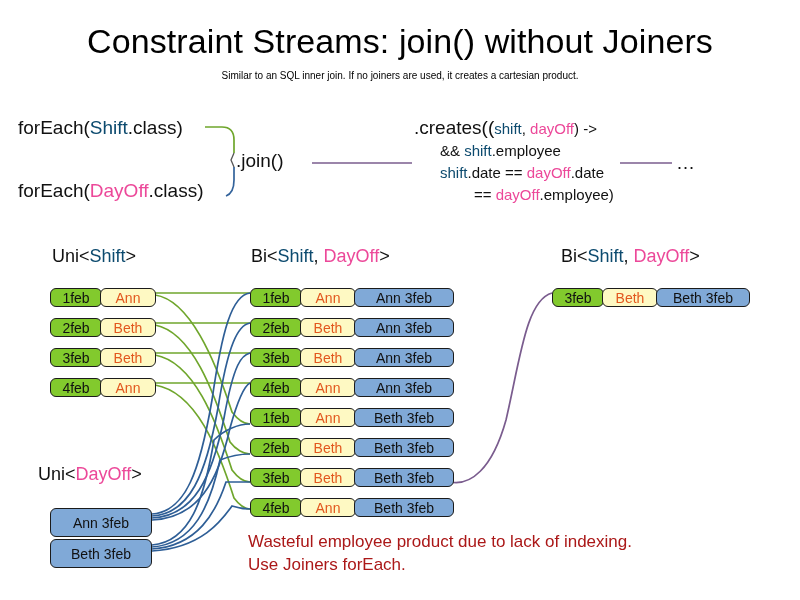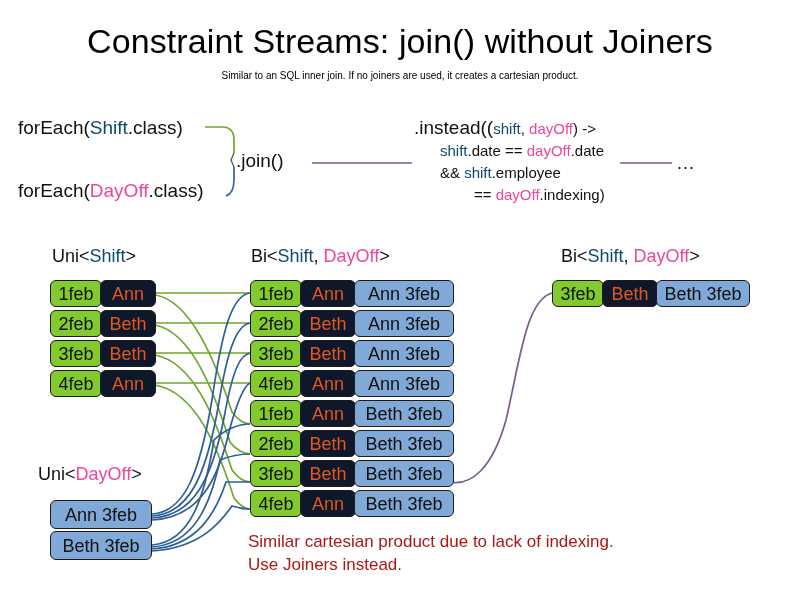--- a/index.html
+++ b/index.html
@@ -49,25 +49,26 @@
   #capResult{left:561px;top:246px;}
   #capDayOff{left:38px;top:464px;text-align:center;}
 
   
   .row{position:absolute;display:flex;align-items:stretch;height:27px;}
   .cell{
     box-sizing:border-box;
     border:1.6px solid #1b1b1b;
     border-radius:6px;
     display:flex;align-items:center;justify-content:center;
-    font-size:18px;line-height:1;
+    font-size:14px;line-height:1;
     overflow:hidden;
+    margin-top:8px;
   }
   .cell.date{background:#82CA2D;color:#111;}
-  .cell.name{background:#0f172a;color:#E2571E;margin-left:-2px;}
+  .cell.name{background:#fef9c3;color:#E2571E;margin-left:-2px;}
   .cell.dayoff{background:#80A9D7;color:#111;margin-left:-2px;}
   .cell.solo{background:#80A9D7;color:#111;}
 
   
   .col-shift .date{width:52px;}
   .col-shift .name{width:56px;}
 
   .col-bi .date{width:52px;}
   .col-bi .name{width:56px;}
   .col-bi .dayoff{width:100px;}
@@ -134,24 +135,24 @@
     <span class="k">forEach(</span><span class="g">Shift</span><span class="k">.class)</span>
   </div>
 
   <div class="abs code" id="forEachDayOff">
     <span class="k">forEach(</span><span class="b">DayOff</span><span class="k">.class)</span>
   </div>
 
   <div class="abs code" id="joinLabel">.join()</div>
 
   <div class="abs" id="filterBlock">
-    <div class="ln"><span class="k">.instead((</span><span class="g sm" style="font-size:15px">shift</span><span class="k" style="font-size:15px">, </span><span class="b" style="font-size:15px">dayOff</span><span class="k" style="font-size:15px">) -&gt;</span></div>
+    <div class="ln"><span class="k">.creates((</span><span class="g sm" style="font-size:15px">shift</span><span class="k" style="font-size:15px">, </span><span class="b" style="font-size:15px">dayOff</span><span class="k" style="font-size:15px">) -&gt;</span></div>
+    <div class="ln sm ind1"><span class="k">&amp;&amp; </span><span class="g">shift</span><span class="k">.employee</span></div>
     <div class="ln sm ind1"><span class="g">shift</span><span class="k">.date == </span><span class="b">dayOff</span><span class="k">.date</span></div>
-    <div class="ln sm ind1"><span class="k">&amp;&amp; </span><span class="g">shift</span><span class="k">.employee</span></div>
-    <div class="ln sm ind2"><span class="k">== </span><span class="b">dayOff</span><span class="k">.indexing)</span></div>
+    <div class="ln sm ind2"><span class="k">== </span><span class="b">dayOff</span><span class="k">.employee)</span></div>
   </div>
 
   <div class="abs" id="ellipsis">…</div>
 
   <div class="abs caption" id="capShift">
     <span class="k">Uni&lt;</span><span class="g">Shift</span><span class="k">&gt;</span>
   </div>
 
   <div class="abs caption" id="capBi">
     <span class="k">Bi&lt;</span><span class="g">Shift</span><span class="k">, </span><span class="b">DayOff</span><span class="k">&gt;</span>
@@ -238,17 +239,17 @@
 
   <div class="abs col-res" id="colResult">
       <div class="row" style="left: 552px; top: 280px;">
         <div class="cell date">3feb</div>
         <div class="cell name">Beth</div>
         <div class="cell dayoff">Beth 3feb</div>
       </div>
     </div>
 
   <div class="abs" id="warning">
-    <div>Similar cartesian product due to lack of indexing.</div>
-    <div>Use Joiners instead.</div>
+    <div>Wasteful employee product due to lack of indexing.</div>
+    <div>Use Joiners forEach.</div>
   </div>
 
 </div>
 
 </body></html>

